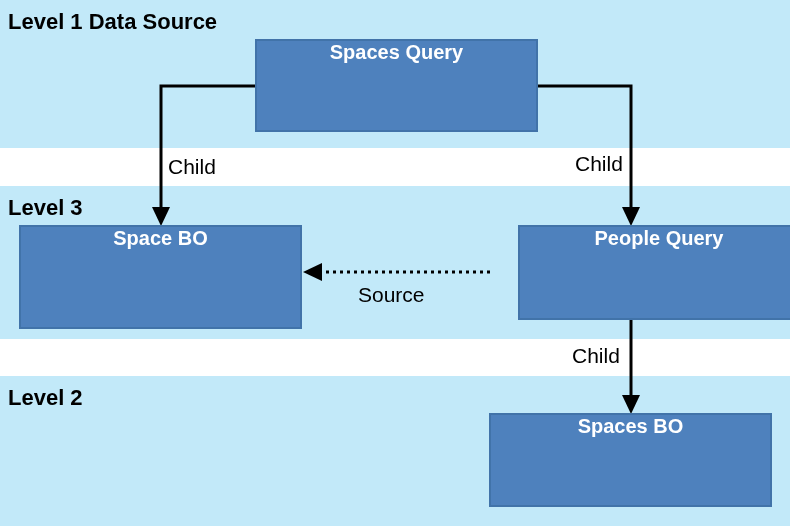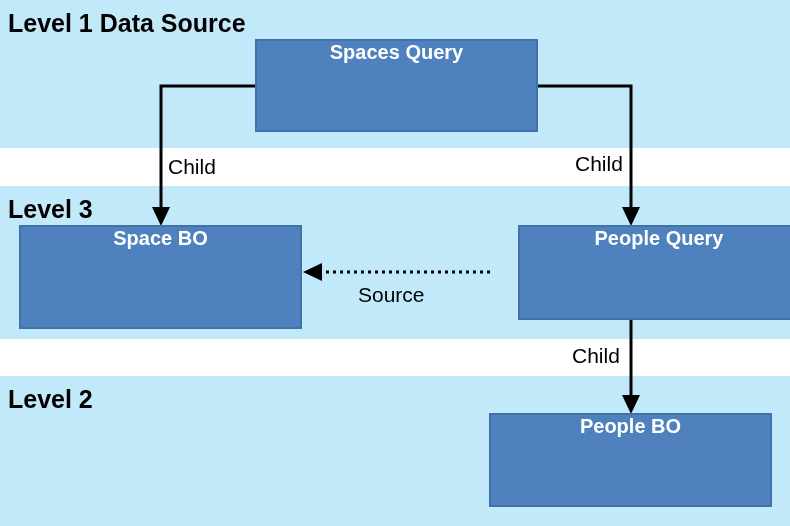--- a/index.html
+++ b/index.html
@@ -11,21 +11,21 @@
     position:relative; width:790px; height:526px; overflow:hidden;
     background:var(--background);
     font-family:"Liberation Sans", sans-serif;
   }
   .band{position:absolute; left:0; width:790px; background:var(--band);}
   .band-1{top:0; height:148px;}
   .band-2{top:186px; height:153px;}
   .band-3{top:376px; height:150px;}
   .band-label{
     position:absolute; left:8px; top:9px;
-    font-size:25px; font-weight:bold; color:var(--label-text); white-space:nowrap;
+    font-size:22px; font-weight:bold; color:var(--label-text); white-space:nowrap;
   }
   .node{
     position:absolute; background:var(--node-fill);
     border:2px solid var(--node-border); box-sizing:border-box;
     display:flex; justify-content:center;
   }
   .node span{
     font-size:20px; font-weight:bold; color:var(--node-text); white-space:nowrap;
   }
   .node-spaces-query{left:255px; top:39px;  width:283px; height:93px;}
@@ -78,21 +78,21 @@
   <div class="node node-spaces-query">
     <span>Spaces Query</span>
   </div>
   <div class="node node-space-bo">
     <span>Space BO</span>
   </div>
   <div class="node node-people-query">
     <span>People Query</span>
   </div>
   <div class="node node-person-bo">
-    <span>People BO</span>
+    <span>Spaces BO</span>
   </div>
 
   <div class="edge-label edge-label-child-1">Child</div>
   <div class="edge-label edge-label-child-2">Child</div>
   <div class="edge-label edge-label-related">Source</div>
   <div class="edge-label edge-label-child-3">Child</div>
 
 </div>
 
 </body></html>

